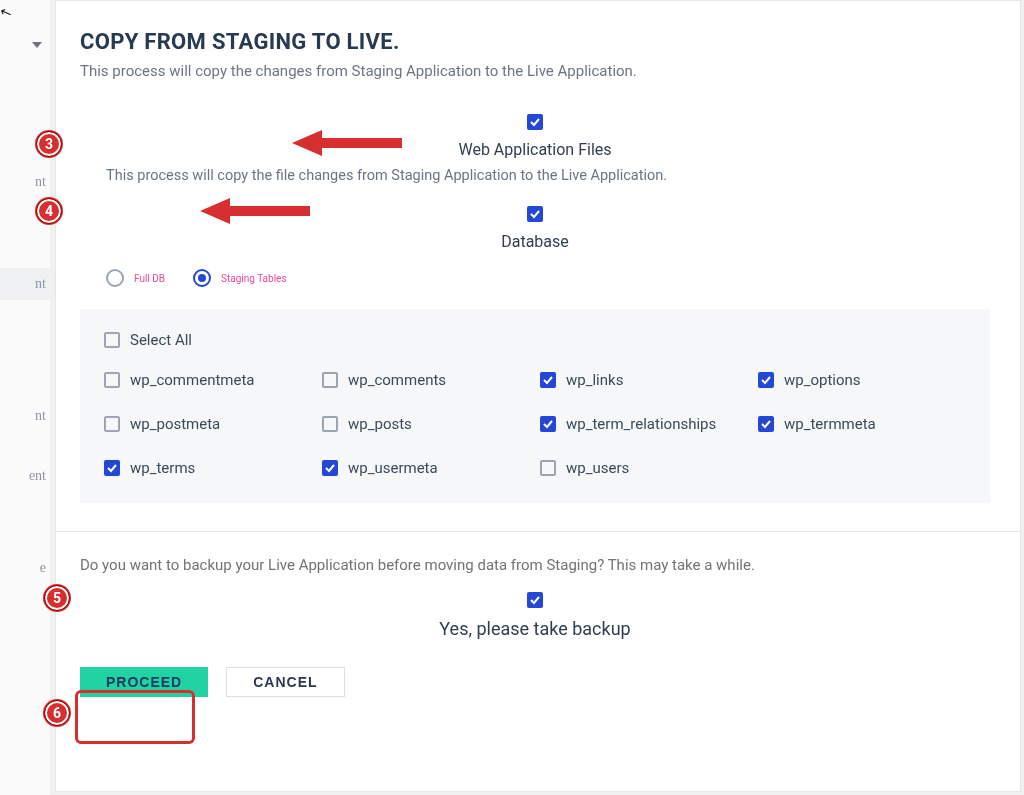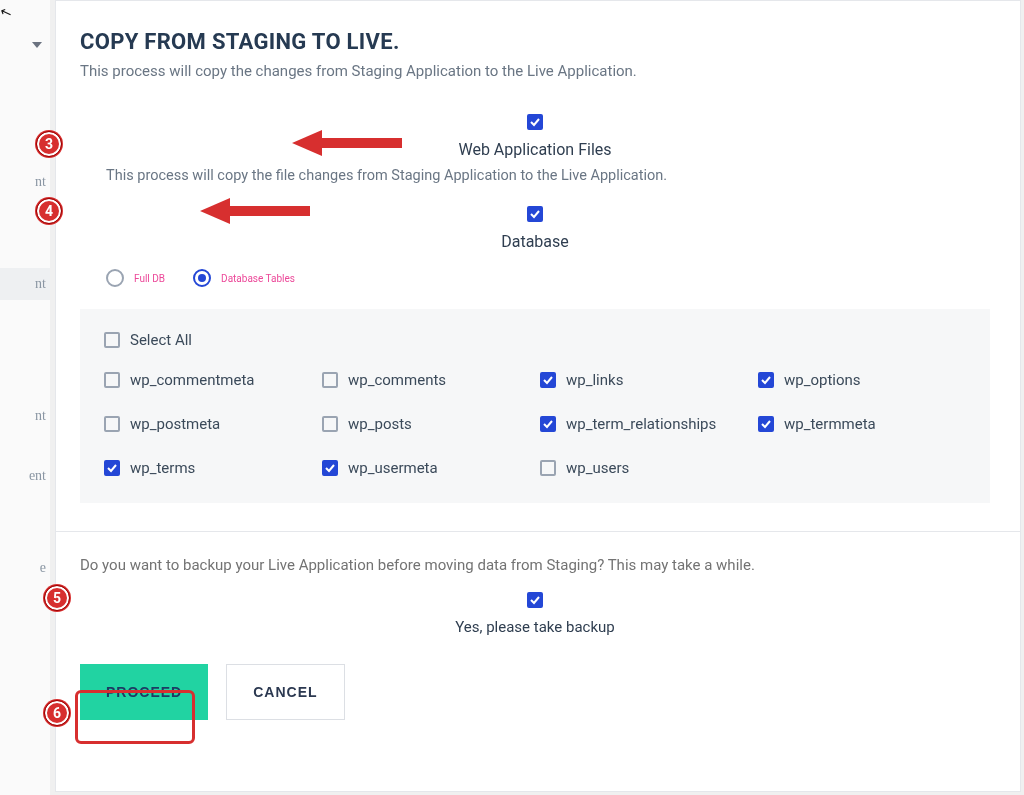--- a/index.html
+++ b/index.html
@@ -160,21 +160,21 @@
     font-size: 15px;
     color: #737373;
     margin-bottom: 18px;
   }
   .actions {
     display: flex;
     gap: 18px;
     margin-top: 28px;
   }
   .btn {
-    height: 56px;
+    height: 30px;
     padding: 0 26px;
     font-size: 14px;
     font-weight: 700;
     letter-spacing: 1px;
     border: none;
     cursor: pointer;
     display: inline-flex;
     align-items: center;
     justify-content: center;
   }
@@ -261,21 +261,21 @@
             <path d="M1 5 L4 8 L9 2" stroke="#fff" stroke-width="2" fill="none"></path>
           </svg>
       </span>
       <span class="checkbox-label">Database</span>
     </div>
 
     <div class="radio-row">
       <span class="radio"></span>
       <span class="radio-label">Full DB</span>
       <span class="radio selected"></span>
-      <span class="radio-label">Database Tables</span>
+      <span class="radio-label">Staging Tables</span>
     </div>
 
     <div class="tables-panel">
       <div class="table-item">
         <span class="checkbox">
           
         </span>
         <span class="table-label">Select All</span>
       </div>
       <div class="tables-grid" id="tables-grid">
@@ -354,21 +354,21 @@
   <hr class="divider">
 
   <div class="section">
     <p class="backup-question">Do you want to backup your Live Application before moving data from Staging? This may take a while.</p>
     <div class="checkbox-row">
       <span class="checkbox checked">
         <svg viewBox="0 0 10 10">
             <path d="M1 5 L4 8 L9 2" stroke="#fff" stroke-width="2" fill="none"></path>
           </svg>
       </span>
-      <span class="checkbox-label" style="font-size:15px;">Yes, please take backup</span>
+      <span class="checkbox-label" style="font-size:18px;">Yes, please take backup</span>
     </div>
   </div>
 
   <div class="actions">
     <button class="btn btn-proceed">PROCEED</button>
     <button class="btn btn-cancel">CANCEL</button>
   </div>
 </div>
 
 <div class="badge" style="left:36px; top:131px;">3</div>

